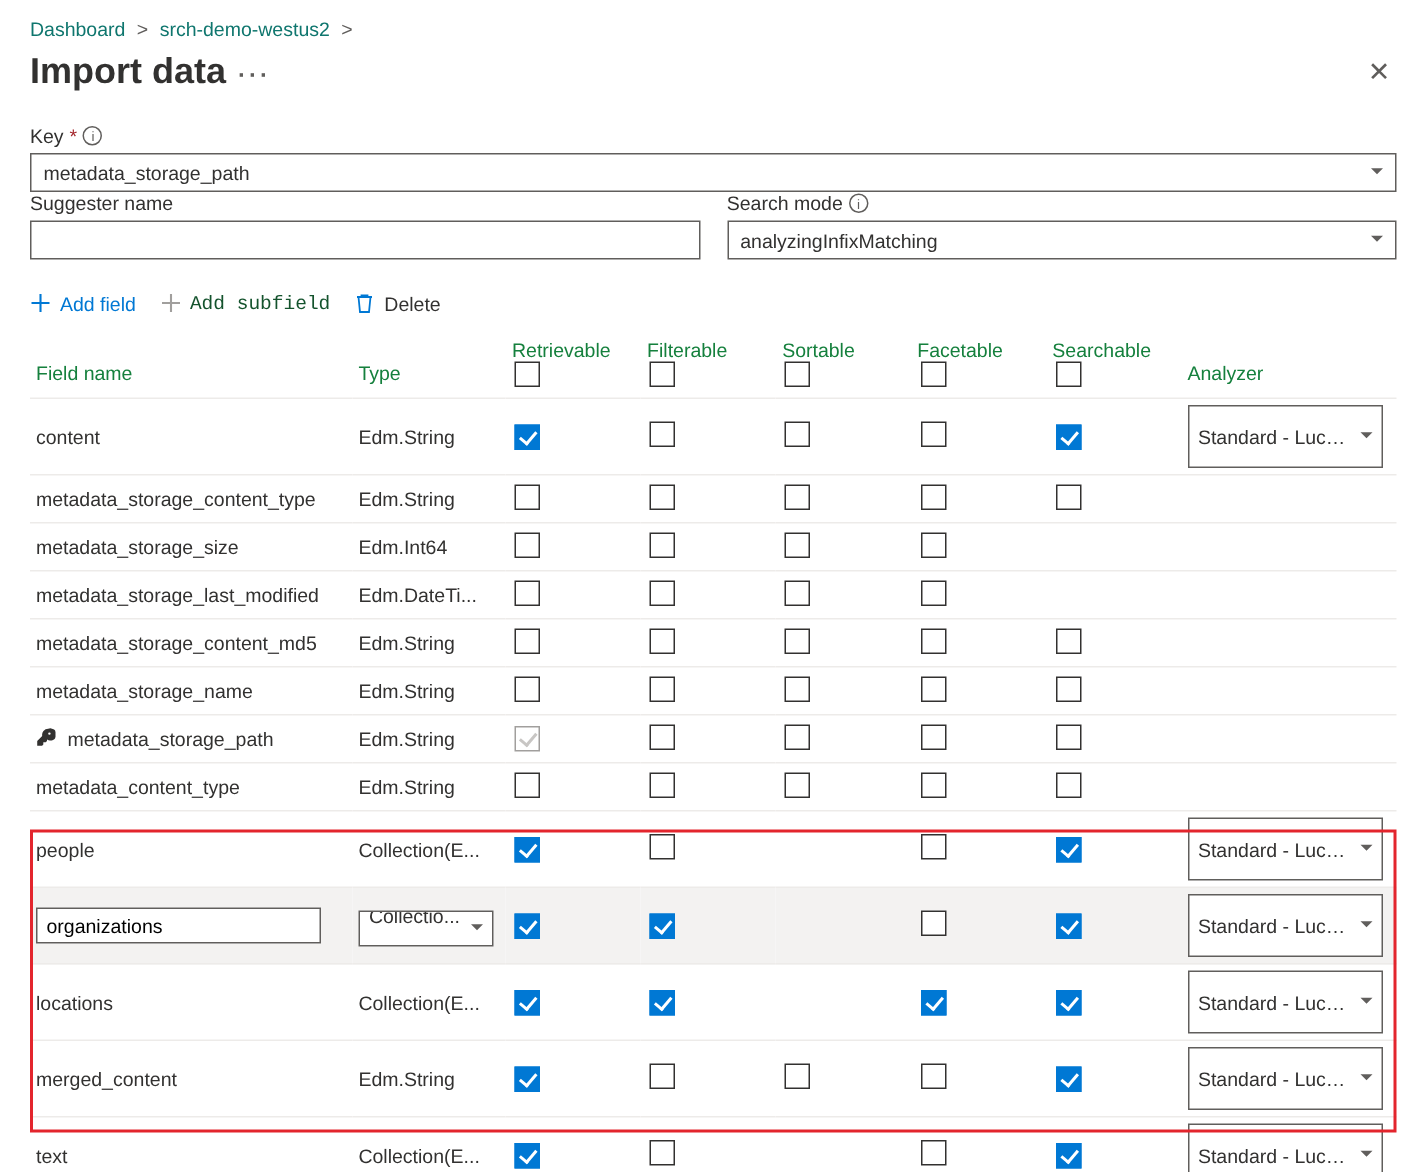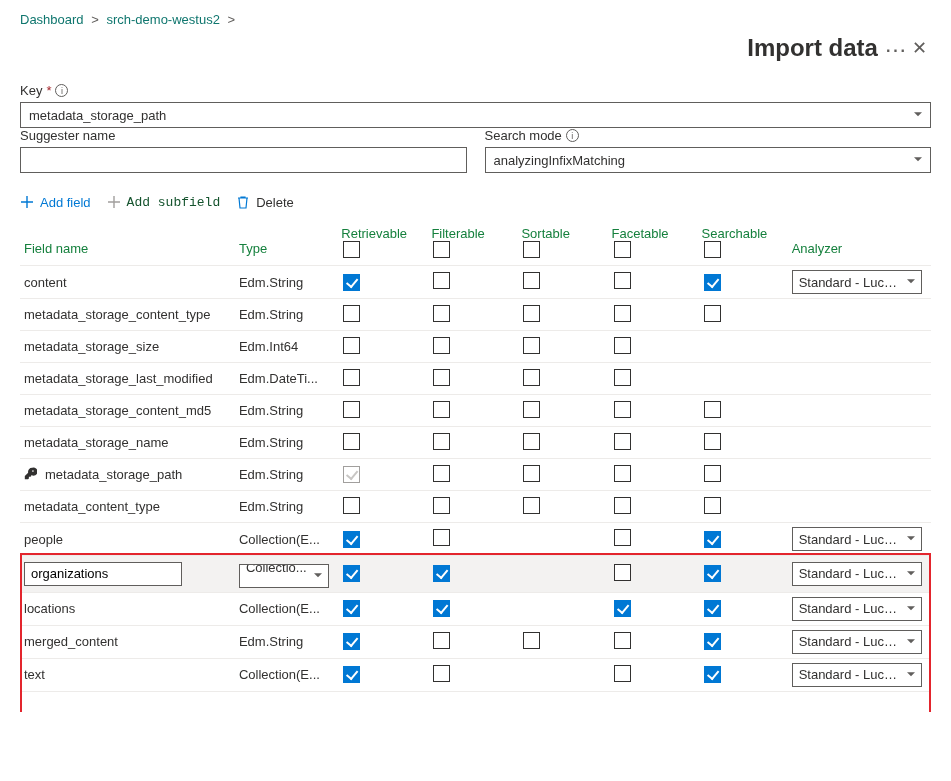--- a/index.html
+++ b/index.html
@@ -6,21 +6,21 @@
   body {
     font-family: "Segoe UI", -apple-system, BlinkMacSystemFont, sans-serif;
     font-size: 13px;
     color: #323130;
     padding: 12px 20px 20px 20px;
     background: #fff;
   }
   a { color: #0f766e; text-decoration: none; }
   .breadcrumb { font-size: 13px; color: #0078d4; margin-bottom: 6px; }
   .breadcrumb span.sep { color: #605e5c; margin: 0 4px; }
-  .title-row { display: flex; align-items: center; justify-content: flex-end; margin-bottom: 20px; }
+  .title-row { display: flex; align-items: center; justify-content: space-between; margin-bottom: 20px; }
   .page-title { font-size: 24px; font-weight: 600; color: #323130; }
   .page-title .ellipsis { font-size: 16px; color: #605e5c; margin-left: 8px; letter-spacing: 2px; }
   .close-x { font-size: 18px; color: #605e5c; cursor: pointer; padding: 4px; }
   .form-row1 { }
   .label { font-size: 13px; color: #323130; margin-bottom: 4px; display: flex; align-items: center; gap: 4px;}
   .req { color: #a4262c; }
   .info-icon { display:inline-flex; align-items:center; justify-content:center; width:13px;height:13px;border:1px solid #605e5c;border-radius:50%;font-size:9px;color:#605e5c;}
   .field-wrap { position: relative; }
   .dropdown {
     width: 100%;
@@ -105,33 +105,33 @@
     border-width: 0 2px 2px 0;
     transform: rotate(40deg) translateY(-1px);
   }
   .chk.hdr { border-color:#323130; }
   .key-ico { width:13px; display:inline-block; margin-right:4px; color:#323130;}
   .name-cell { display:flex; align-items:center; gap:4px; overflow:hidden; text-overflow:ellipsis; white-space:nowrap;}
   .type-cell { overflow:hidden; text-overflow:ellipsis; white-space:nowrap; padding-right:6px;}
   tr.sel { background: #f3f2f1; }
   tr.sel td { border-bottom:1px solid #edebe9;}
   .name-input {
-    width: 158px; height:24px; border:1px solid #605e5c; padding:0 6px; font-size:13px; background:#fff;
+    width: 190px; height:24px; border:1px solid #605e5c; padding:0 6px; font-size:13px; background:#fff;
   }
   .type-dd {
     width: 90px; height:24px; border:1px solid #605e5c; padding:0 20px 16px 6px; font-size:13px;
     background:#fff; display:inline-flex; align-items:center; position:relative; cursor:pointer;
     overflow:hidden; text-overflow:ellipsis; white-space:nowrap;
   }
   .type-dd::after{
     content:""; position:absolute; right:6px; top:50%; transform:translateY(-35%);
     border:4px solid transparent; border-top-color:#605e5c;
   }
   .analyzer-dd {
-    width: 130px; height:24px; border:1px solid #605e5c; padding:0 20px 0 6px; font-size:13px;
+    width: 130px; height:42px; border:1px solid #605e5c; padding:0 20px 0 6px; font-size:13px;
     background:#fff; display:inline-flex; align-items:center; position:relative; cursor:pointer;
     overflow:hidden; white-space:nowrap;
   }
   .analyzer-dd span { overflow:hidden; text-overflow:ellipsis; white-space:nowrap; display:block; max-width:100%; }
   .analyzer-dd::after{
     content:""; position:absolute; right:6px; top:50%; transform:translateY(-35%);
     border:4px solid transparent; border-top-color:#605e5c;
   }
   .highlight-box {
     border: 2px solid #e3252d;

